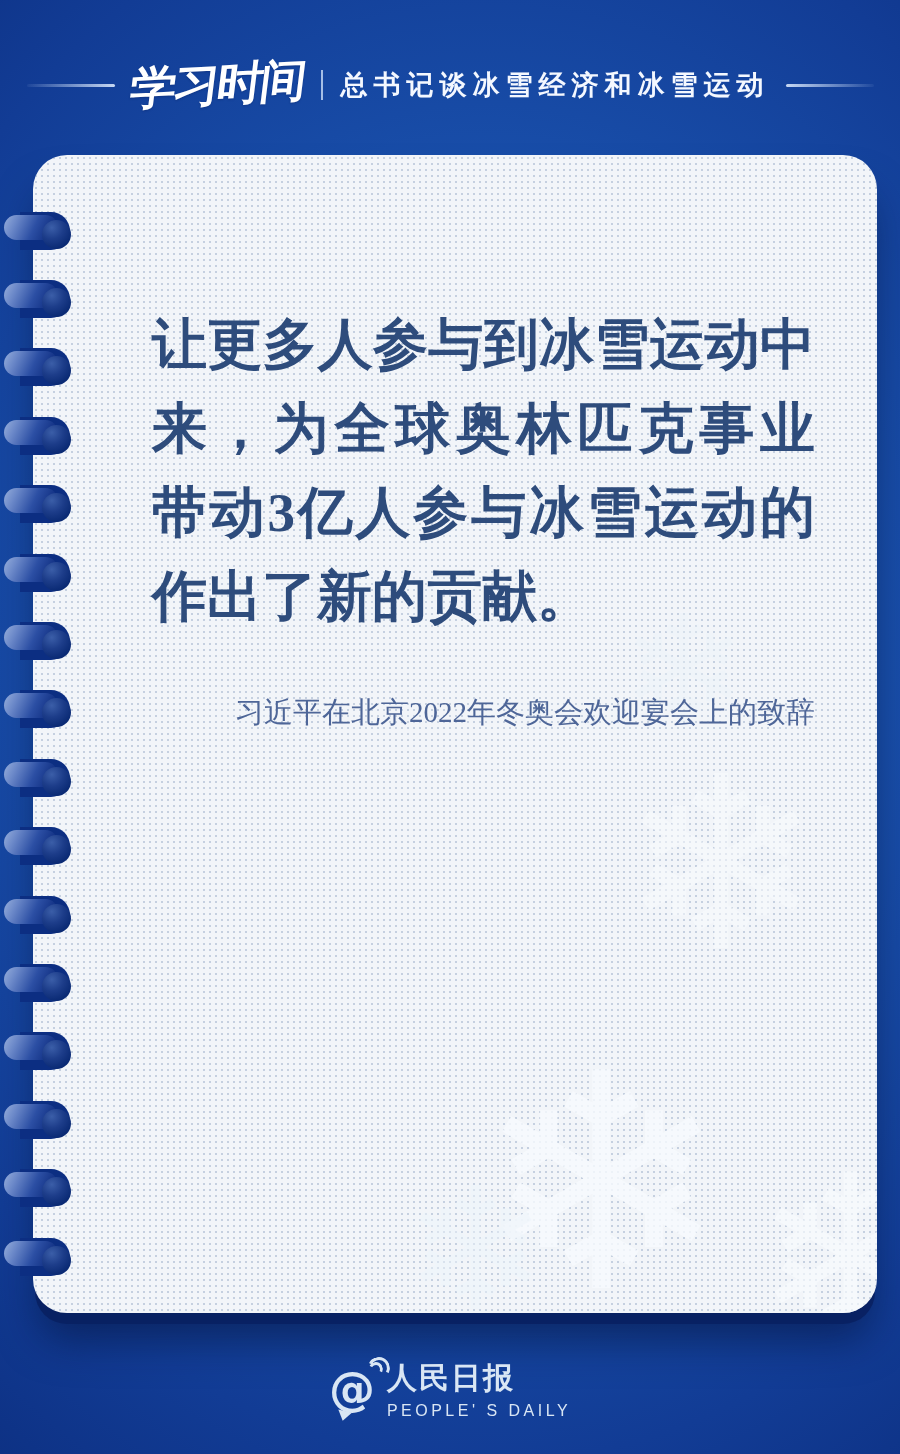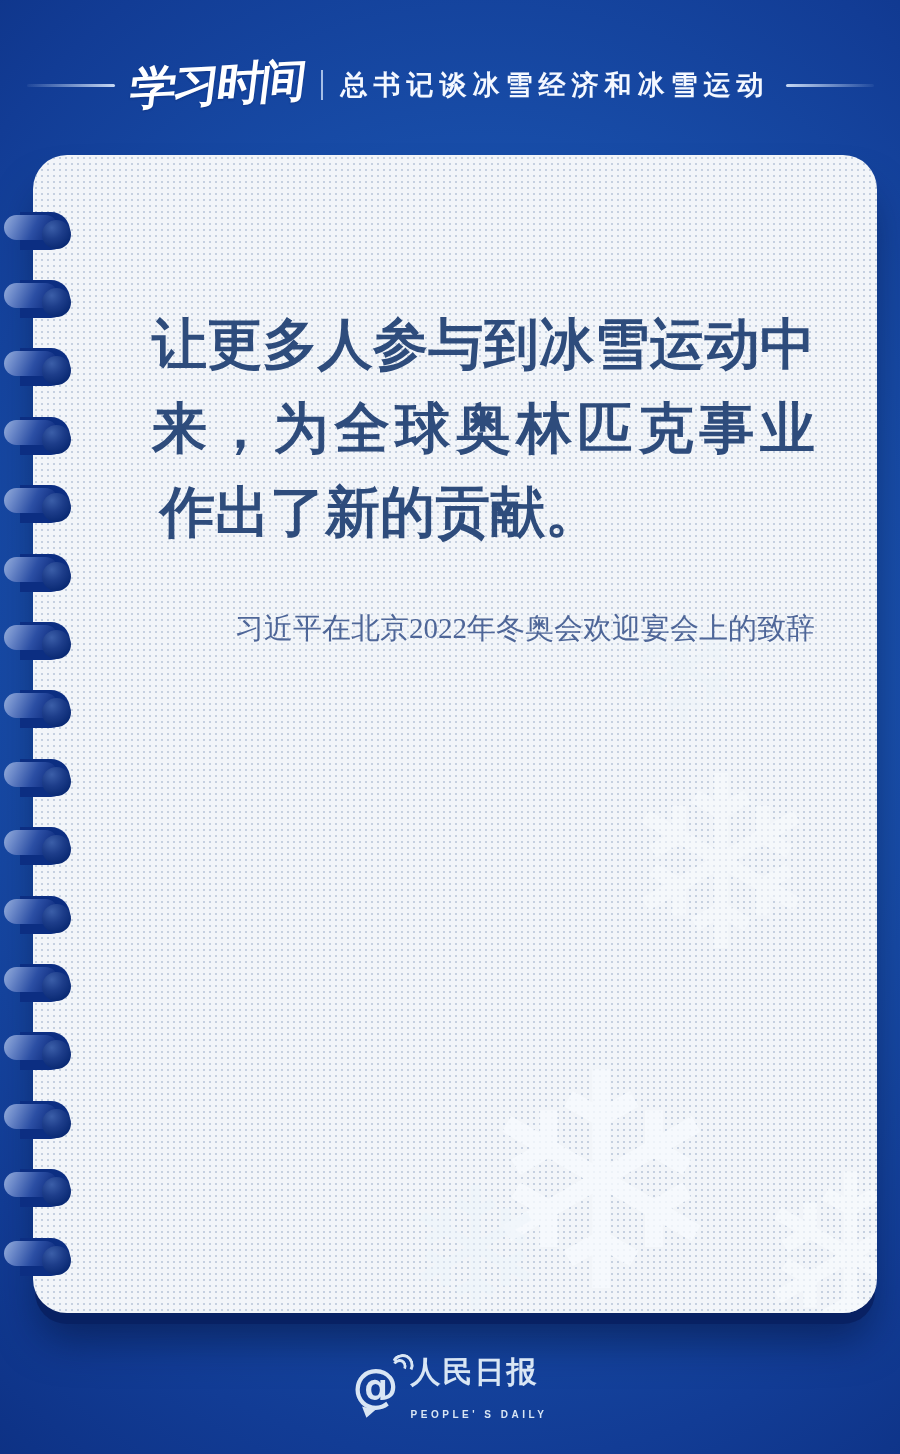--- a/index.html
+++ b/index.html
@@ -40,21 +40,21 @@
   .f3 { font-size:300px; right:150px; top:880px;  opacity:.80; }
   .f4 { font-size:230px; right:-70px; top:990px;  opacity:.68; }
   .f5 { font-size:170px; right:330px; top:1010px; opacity:.50; color:#eef5fb; }
 
   .card-content { position:relative; padding:148px 62px 0 119px; }
   .quote-line {
     font-family:"Liberation Serif","DejaVu Serif",serif; font-weight:bold;
     font-size:55px; line-height:84px; color:#2e4c7c;
     text-align:justify; text-align-last:justify; white-space:nowrap;
   }
-  .quote-line.last { text-align-last:left;margin-left:8px; }
+  .quote-line.last { text-align-last:left; }
   .attribution { margin-top:52px; text-align:right;
     font-family:"Liberation Serif","DejaVu Serif",serif;
     color:#4e6698; font-size:29px; line-height:42px; }
 
   
   .ring { position:absolute; left:0; width:78px; height:48px; }
   .ring-hole { position:absolute; left:20px; top:5px; width:50px; height:38px;
     border-radius:0 19px 19px 0; background:#0c2e82; }
   .ring-bar { position:absolute; left:4px; top:8px; width:54px; height:25px; border-radius:13px;
     background:linear-gradient(115deg,#96aedb 0%,#6c89c9 22%,#2c4fa4 55%,#102f82 85%,#0c2a76 100%); }
@@ -67,21 +67,21 @@
   .logo-at { position:relative; font-family:"DejaVu Sans",sans-serif; font-weight:bold;
     font-size:46px; line-height:1; margin-right:12px; }
   .wave { position:absolute; border:3px solid transparent; border-radius:50%;
     border-top-color:#d9e6f4; border-right-color:#d9e6f4; }
   .wave1 { width:8px;  height:8px;  top:-4px; right:-8px;  transform:rotate(-18deg); }
   .wave2 { width:16px; height:16px; top:-9px; right:-15px; transform:rotate(-18deg); }
   .horn { position:absolute; left:8px; bottom:-9px; width:0; height:0;
     border-left:7px solid transparent; border-right:7px solid transparent;
     border-top:10px solid #d9e6f4; transform:rotate(14deg); }
   .logo-cn { font-size:30px; font-weight:bold; letter-spacing:2px; white-space:nowrap; }
-  .logo-en { font-size:10px; letter-spacing:3.5px; margin-top:16px; white-space:nowrap;font-weight:bold; }
+  .logo-en { font-size:16px; letter-spacing:3.5px; margin-top:3px; white-space:nowrap; }
 </style>
 </head>
 <body>
 
 <div class="poster">
 
   <div class="header">
     <div class="h-line left"></div>
     <div class="brand">学习时间</div>
     <div class="h-divider"></div>
@@ -92,20 +92,21 @@
   <div class="card">
     <span class="flake f1">❄</span>
     <span class="flake f2">❄</span>
     <span class="flake f3">❄</span>
     <span class="flake f4">❄</span>
     <span class="flake f5">❄</span>
 
     <div class="card-content">
       <div class="quote-line">让更多人参与到冰雪运动中</div>
       <div class="quote-line">来，为全球奥林匹克事业</div>
+      <div class="quote-line">带动3亿人参与冰雪运动的</div>
       <div class="quote-line last">作出了新的贡献。</div>
 
       <div class="attribution">
         <div>习近平在北京2022年冬奥会欢迎宴会上的致辞</div>
       </div>
     </div>
   </div>
 
   <div>
     <div class="ring" style="top:207px">

